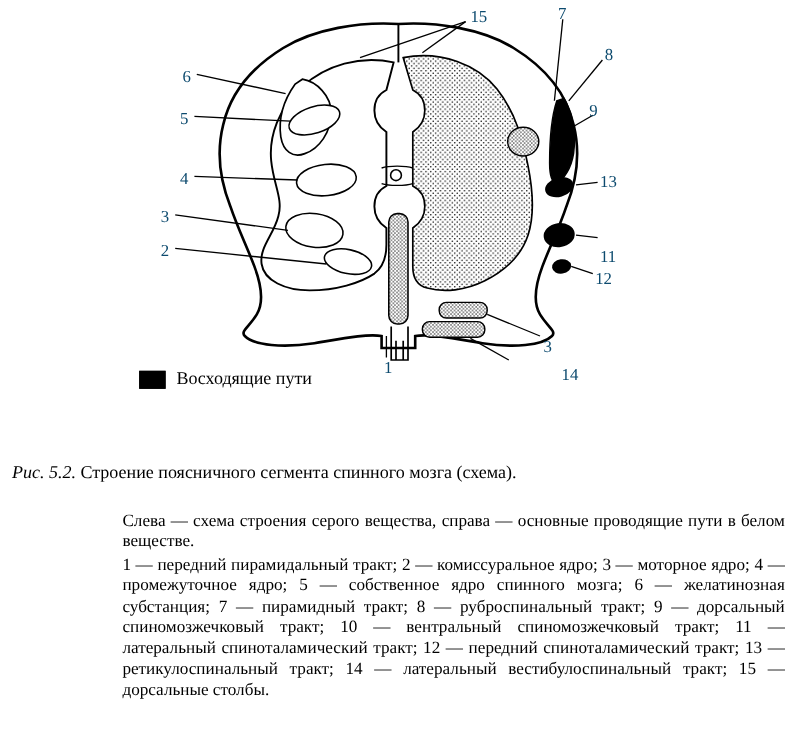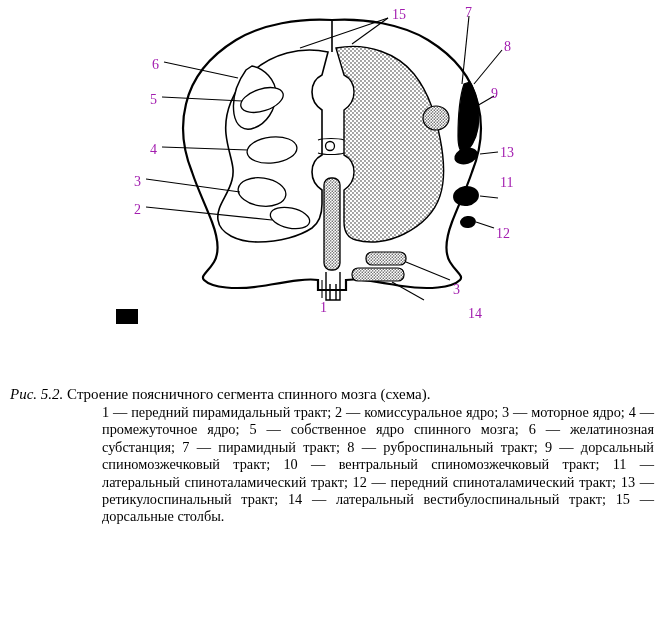--- a/index.html
+++ b/index.html
@@ -23,21 +23,21 @@
   #figure-svg {
     position: absolute;
     left: 0;
     top: 0;
   }
   .leader-label {
     position: absolute;
     font-family: "Liberation Serif", serif;
     font-size: 14px;
     line-height: 14px;
-    color: #a21caf;
+    color: #0c4a6e;
   }
   #legend {
     position: absolute;
     left: 116px;
     top: 305px;
     width: 300px;
   }
   .legend-row {
     display: flex;
     align-items: center;
@@ -66,21 +66,21 @@
   }
   #caption-block {
     position: absolute;
     left: 10px;
     top: 385px;
     width: 646px;
   }
   .caption-title {
     font-size: 15px;
     line-height: 19px;
-    margin-bottom: 0;
+    margin-bottom: 22px;
   }
   .caption-title .fig-no {
     font-style: italic;
   }
   .caption-body {
     margin-left: 92px;
     width: 552px;
     font-size: 14.3px;
     line-height: 17.4px;
     text-align: justify;
@@ -224,39 +224,41 @@
       <path d="M162 97 L 242 101"></path>
       <path d="M164 62 L 238 78"></path>
     </g>
   </svg>
 
   <span class="leader-label" style="left:392px; top:8px;">15</span>
   <span class="leader-label" style="left:465px; top:6px;">7</span>
   <span class="leader-label" style="left:504px; top:40px;">8</span>
   <span class="leader-label" style="left:491px; top:87px;">9</span>
   <span class="leader-label" style="left:500px; top:146px;">13</span>
-  <span class="leader-label" style="left:500px; top:176px;">11</span>
+  <span class="leader-label" style="left:500px; top:208px;">11</span>
   <span class="leader-label" style="left:496px; top:227px;">12</span>
   <span class="leader-label" style="left:453px; top:283px;">3</span>
   <span class="leader-label" style="left:422px; top:307px;margin-left:46px;">14</span>
   <span class="leader-label" style="left:320px; top:301px;">1</span>
   <span class="leader-label" style="left:134px; top:203px;">2</span>
   <span class="leader-label" style="left:134px; top:175px;">3</span>
   <span class="leader-label" style="left:150px; top:143px;">4</span>
   <span class="leader-label" style="left:150px; top:93px;">5</span>
   <span class="leader-label" style="left:152px; top:58px;">6</span>
 
   <div id="legend">
     <div class="legend-row">
       <span class="legend-swatch filled"></span>
+      <span class="legend-text">Восходящие пути</span>
     </div>
   </div>
 </div>
 
 <div id="caption-block">
   <div class="caption-title">
     <span class="fig-no">Рис. 5.2.</span>
     <span>Строение поясничного сегмента спинного мозга (схема).</span>
   </div>
   <div class="caption-body">
+    <p class="caption-para indent">Слева — схема строения серого вещества, справа — основные проводящие пути в белом веществе.</p>
     <p class="caption-para">1 — передний пирамидальный тракт; 2 — комиссуральное ядро; 3 — моторное ядро; 4 — промежуточное ядро; 5 — собственное ядро спинного мозга; 6 — желатинозная субстанция; 7 — пирамидный тракт; 8 — руброспинальный тракт; 9 — дорсальный спиномозжечковый тракт; 10 — вентральный спиномозжечковый тракт; 11 — латеральный спиноталамический тракт; 12 — передний спиноталамический тракт; 13 — ретикулоспинальный тракт; 14 — латеральный вестибулоспинальный тракт; 15 — дорсальные столбы.</p>
   </div>
 </div>
 
 </body></html>

